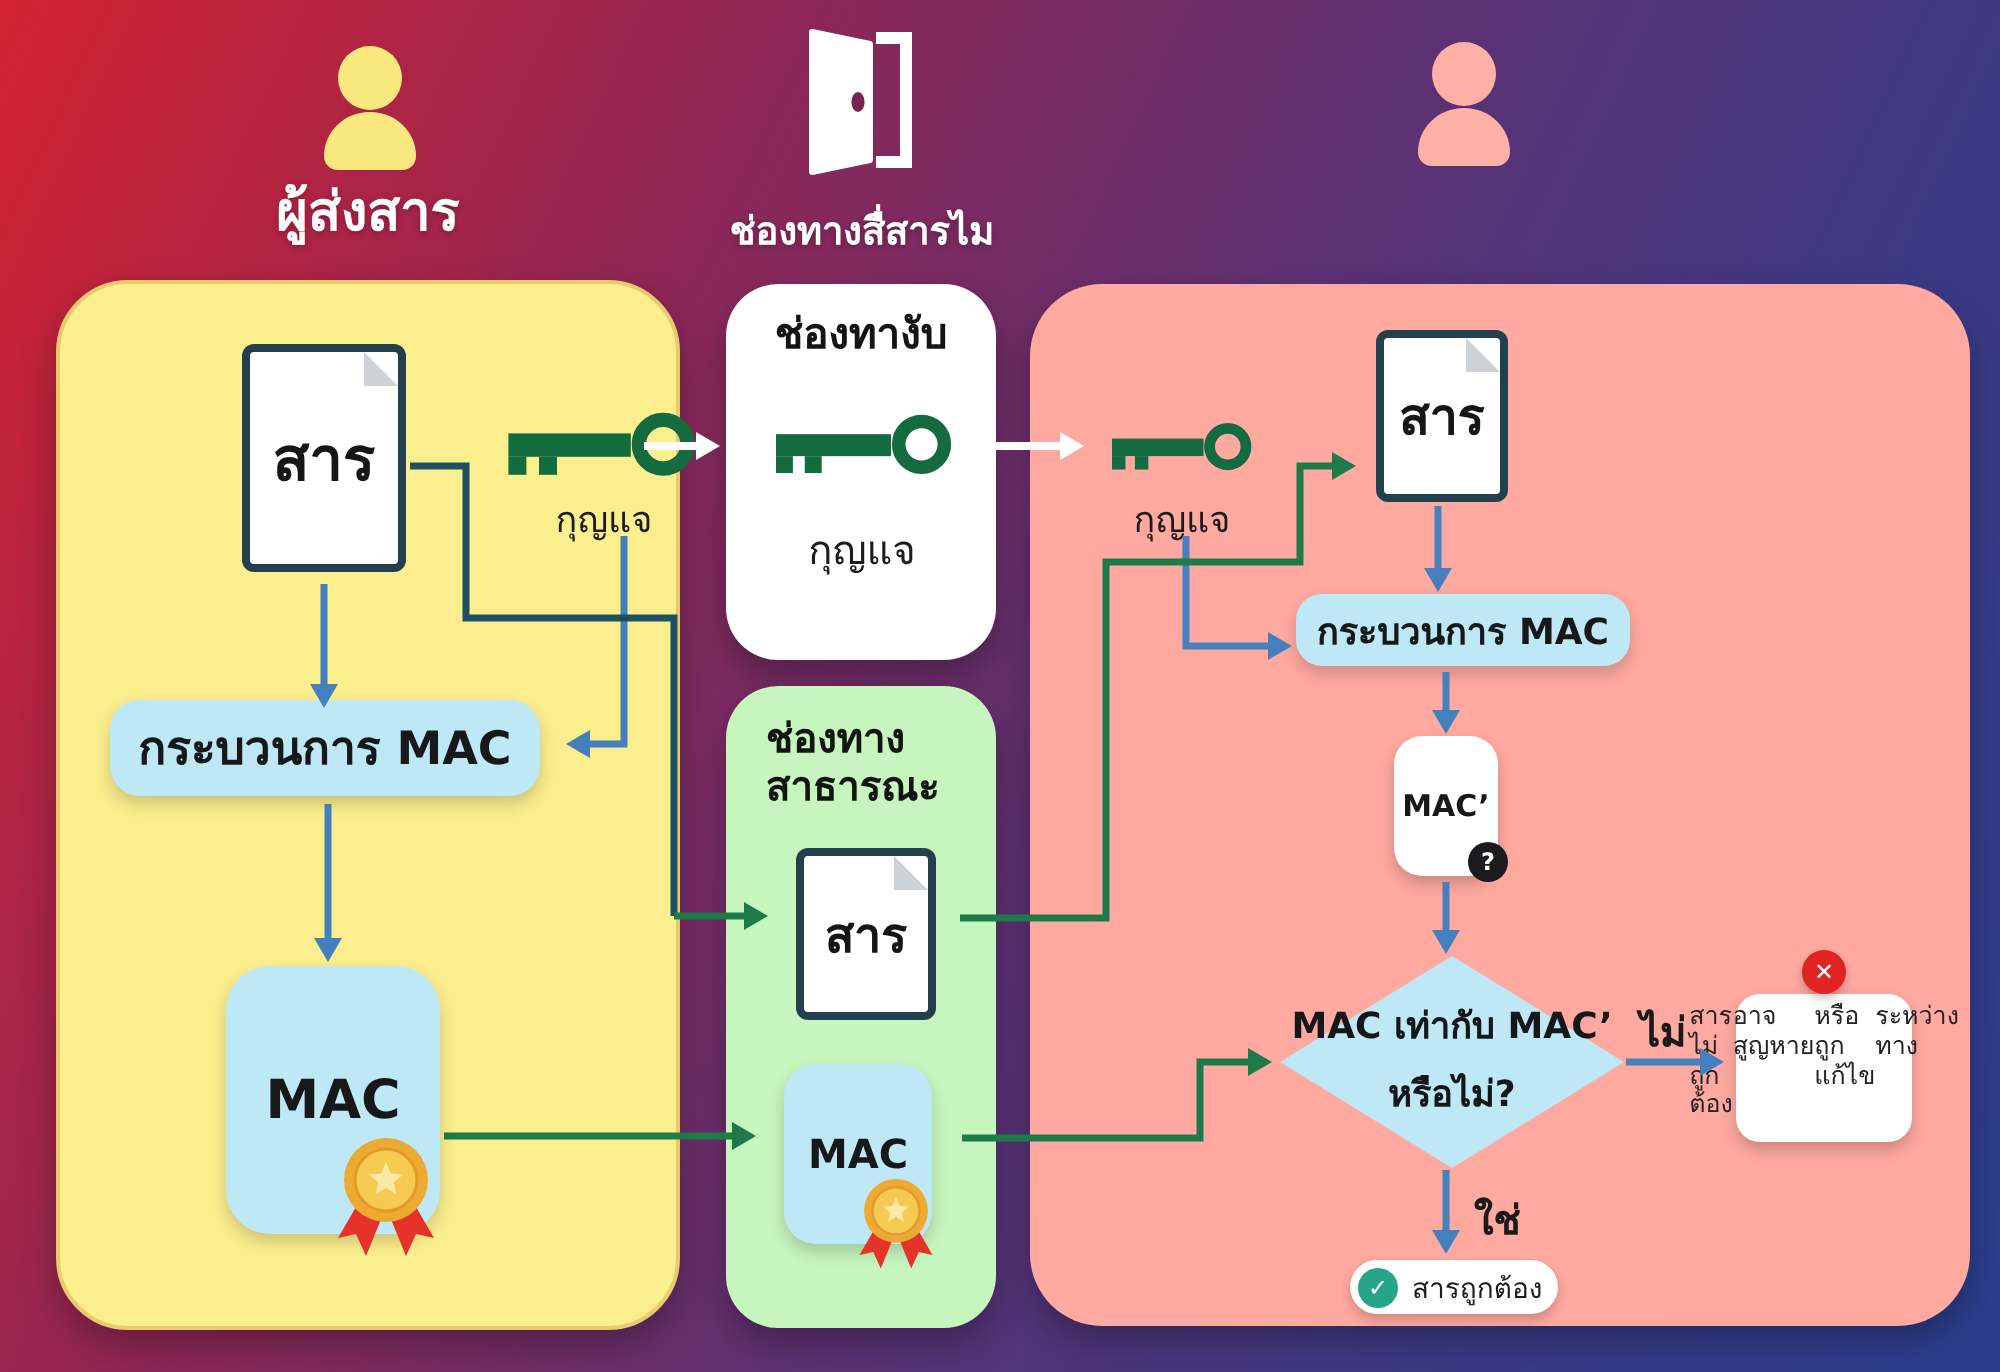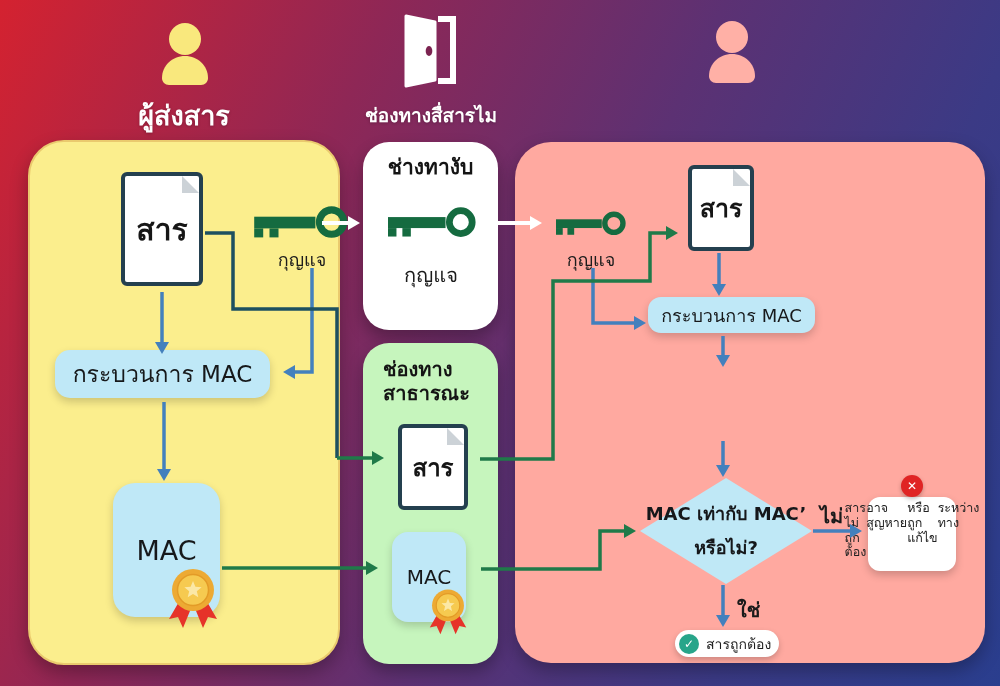--- a/index.html
+++ b/index.html
@@ -5,29 +5,29 @@
   html,body{margin:0;padding:0;}
   body{font-family:"DejaVu Sans","Liberation Sans",sans-serif;}
   .canvas{position:relative;width:1000px;height:686px;overflow:hidden;
     background:linear-gradient(115deg,#d42230 0%,#8e2756 30%,#5c3173 55%,#3b3a85 78%,#2a3e8e 100%);}
   .panel{position:absolute;border-radius:36px;box-shadow:0 8px 18px rgba(0,0,0,.28);}
   .panel-sender{left:28px;top:140px;width:312px;height:525px;background:var(--sender-panel);border:2px solid #eaca6e;box-sizing:border-box;}
   .panel-receiver{left:515px;top:142px;width:470px;height:521px;background:var(--receiver-panel);}
   .box-secret{left:363px;top:142px;width:135px;height:188px;background:var(--secret-box);border-radius:26px;box-shadow:0 8px 16px rgba(0,0,0,.28);}
   .box-public{left:363px;top:343px;width:135px;height:321px;background:var(--public-box);border-radius:26px;box-shadow:0 8px 16px rgba(0,0,0,.28);}
   .hdr{position:absolute;color:#fff;font-weight:bold;text-align:center;text-shadow:0 1px 3px rgba(0,0,0,.25);}
-  .hdr-sender{left:84px;top:84px;width:200px;font-size:27px;margin-top:10px;}
+  .hdr-sender{left:84px;top:84px;width:200px;font-size:27px;}
   .hdr-channel{left:331px;top:100px;width:200px;font-size:19px;}
   .hdr-receiver{left:632px;top:84px;width:200px;font-size:27px;}
   .doc{position:absolute;background:#fff;border:4px solid var(--doc-border);border-radius:6px;box-sizing:border-box;display:flex;align-items:center;justify-content:center;font-weight:bold;color:#161616;}
   .doc .fold{position:absolute;top:0;right:0;width:17px;height:17px;background:#ccd2d7;clip-path:polygon(0 0,100% 100%,0 100%);}
   .doc-sender{left:121px;top:172px;width:82px;height:114px;font-size:30px;}
   .doc-public{left:398px;top:424px;width:70px;height:86px;font-size:24px;}
   .doc-receiver{left:688px;top:165px;width:66px;height:86px;font-size:25px;}
-  .bluebox{position:absolute;background:var(--process-box);display:flex;align-items:center;justify-content:center;font-weight:normal;color:#16181a;box-shadow:0 4px 8px rgba(0,0,0,.18);}
+  .bluebox{position:absolute;background:var(--process-box);display:flex;align-items:center;justify-content:center;font-weight:bold;color:#16181a;box-shadow:0 4px 8px rgba(0,0,0,.18);}
   .proc-sender{left:55px;top:350px;width:215px;height:48px;border-radius:15px;font-size:23px;}
   .mac-sender{left:113px;top:483px;width:107px;height:134px;border-radius:22px;font-size:27px;}
   .mac-public{left:392px;top:532px;width:74px;height:90px;border-radius:16px;font-size:20px;}
   .proc-receiver{left:648px;top:297px;width:167px;height:36px;border-radius:13px;font-size:18px;}
   .macp{left:697px;top:368px;width:52px;height:70px;border-radius:14px;background:#fff;position:absolute;display:flex;align-items:center;justify-content:center;font-weight:bold;font-size:15px;color:#16181a;box-shadow:0 4px 8px rgba(0,0,0,.2);}
   .qbadge{position:absolute;right:-5px;bottom:-3px;width:20px;height:20px;border-radius:50%;background:#1c1c1e;color:#fff;font-size:12px;font-weight:bold;display:flex;align-items:center;justify-content:center;}
   .keylabel{position:absolute;color:#1c1c1c;text-align:center;font-weight:500;}
   .boxtitle{position:absolute;color:#141414;font-weight:bold;text-align:center;}
   .diamond{position:absolute;left:640px;top:478px;width:172px;height:106px;background:var(--diamond);clip-path:polygon(50% 0,100% 50%,50% 100%,0 50%);}
   .diamond-text{position:absolute;left:640px;top:478px;width:172px;height:106px;display:flex;flex-direction:column;align-items:center;justify-content:center;font-weight:bold;font-size:18px;line-height:1.2;color:#15171a;text-align:center;gap:12px;}
@@ -97,21 +97,21 @@
     <span>MAC</span>
   </div>
   <svg class="icon" style="left:168px;top:566px;z-index:7;" width="50" height="64" viewBox="0 0 50 64">
     <polygon points="12,34 24,40 15,62 10,51 1,53" fill="#e63329"></polygon>
     <polygon points="38,34 26,40 35,62 40,51 49,53" fill="#e63329"></polygon>
     <circle cx="25" cy="24" r="21" fill="#edaa33"></circle>
     <circle cx="25" cy="24" r="15.5" fill="#f6ca50" stroke="#e39b27" stroke-width="1.5"></circle>
     <polygon points="25,15 27.4,20.8 33.6,21.2 28.8,25.2 30.3,31.3 25,28 19.7,31.3 21.2,25.2 16.4,21.2 22.6,20.8" fill="#fbe8a6"></polygon>
   </svg>
 
-  <div class="boxtitle" style="left:363px;top:150px;width:135px;font-size:21px;">ช่างทางับ</div>
+  <div class="boxtitle" style="left:363px;top:150px;width:135px;font-size:21px;">ช่องทางับ</div>
   <svg class="icon z2" style="left:388px;top:202px;" width="88" height="42" viewBox="0 0 104 40">
     <circle cx="86" cy="19" r="13.5" fill="none" stroke="var(--key-green)" stroke-width="8"></circle>
     <rect x="0" y="13" width="68" height="13" fill="var(--key-green)"></rect>
     <rect x="0" y="26" width="10" height="10" fill="var(--key-green)"></rect>
     <rect x="17" y="26" width="10" height="10" fill="var(--key-green)"></rect>
   </svg>
   <div class="keylabel" style="left:391px;top:259px;width:80px;font-size:20px;">กุญแจ</div>
 
   <div class="boxtitle" style="left:363px;top:353px;width:135px;font-size:20px;text-align:left;padding-left:20px;box-sizing:border-box;">ช่องทาง</div>
   <div class="boxtitle" style="left:363px;top:377px;width:135px;font-size:20px;text-align:left;padding-left:20px;box-sizing:border-box;">สาธารณะ</div>
@@ -142,20 +142,24 @@
 
   <div class="doc doc-receiver z2">
     <div class="fold"></div>
     <span>สาร</span>
   </div>
 
   <div class="bluebox proc-receiver z2">
     <span>กระบวนการ MAC</span>
   </div>
 
+  <div class="macp z2">
+    <span>MAC’</span>
+    <div class="qbadge">?</div>
+  </div>
 
   <div class="diamond z2"></div>
   <div class="diamond-text z2" style="z-index:3;">
     <span>MAC เท่ากับ MAC’</span>
     <span>หรือไม่?</span>
   </div>
 
   <div class="branch-label" style="left:820px;top:500px;">ไม่</div>
   <div class="branch-label" style="left:737px;top:594px;">ใช่</div>
 

